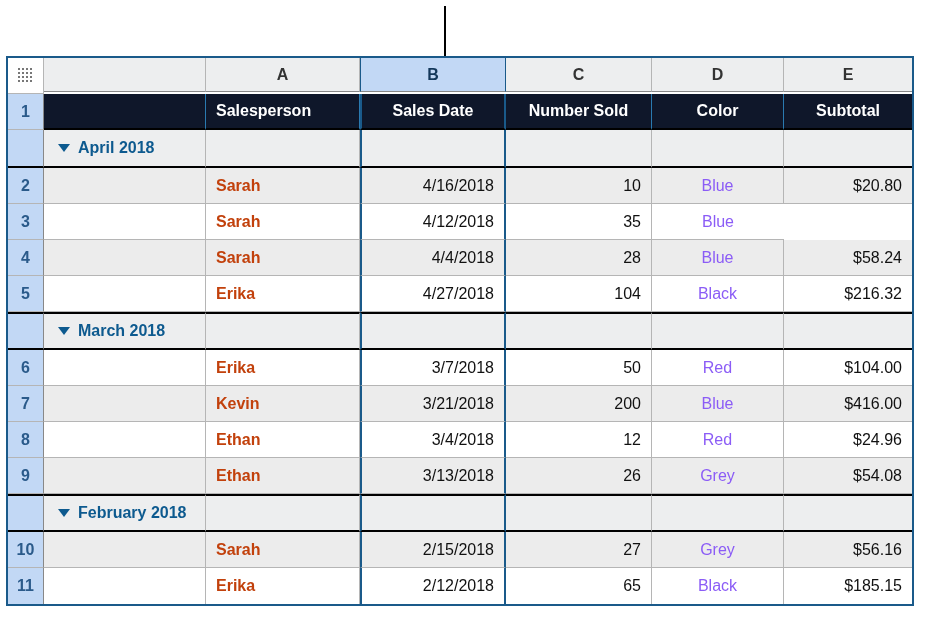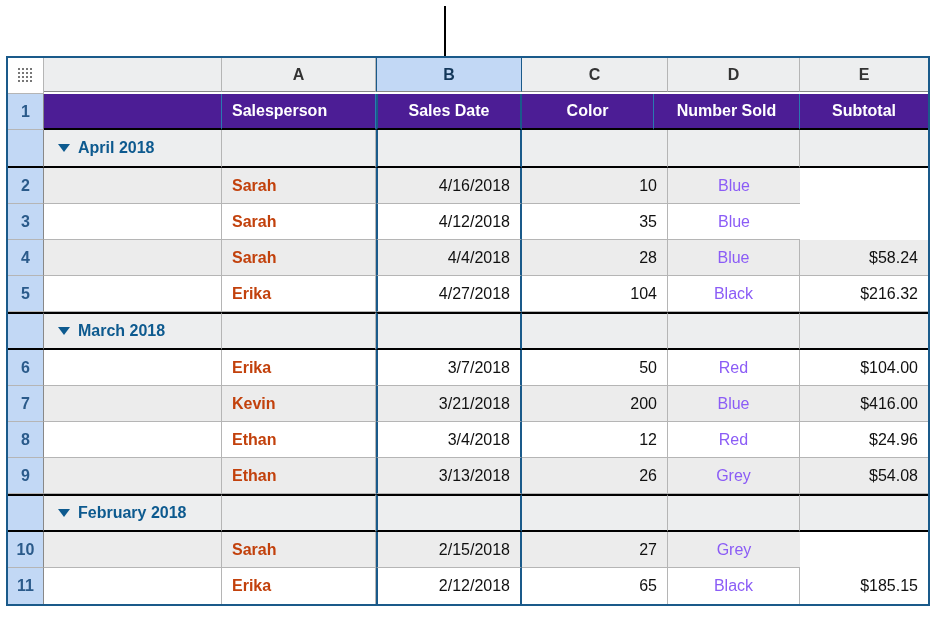--- a/index.html
+++ b/index.html
@@ -12,21 +12,21 @@
     border: 2px solid #1a5a8a;
     display: inline-block;
     background: #fff;
   }
   .row {
     display: flex;
     align-items: stretch;
   }
   
   .col-gutter { width: 36px; }
-  .col-name   { width: 178px; }
+  .col-name   { width: 162px; }
   .col-a      { width: 154px; }
   .col-b      { width: 146px; }
   .col-c      { width: 146px; }
   .col-d      { width: 132px; }
   .col-e      { width: 128px; }
 
   .cell {
     height: 36px;
     display: flex;
     align-items: center;
@@ -74,21 +74,21 @@
   .rownum {
     background: #c2d8f5;
     color: #2a5a8a;
     font-weight: 600;
     justify-content: center;
     border-right: 1px solid #888;
   }
 
   
   .bandhdr {
-    background: #4c1d95;
+    background: #0f172a;
     color: #fff;
     font-weight: 700;
     border-bottom: 2px solid #000;
     border-right: 1px solid #2a7ab0;
   }
   .bandhdr.col-a { justify-content: flex-start; }
   .bandhdr.col-b,
   .bandhdr.col-c,
   .bandhdr.col-d,
   .bandhdr.col-e { justify-content: center; }
@@ -205,22 +205,22 @@
     <div class="cell colhdr col-d">D</div>
     <div class="cell colhdr col-e">E</div>
   </div>
 
   
   <div class="row">
     <div class="cell rownum col-gutter">1</div>
     <div class="cell bandhdr col-name"></div>
     <div class="cell bandhdr col-a">Salesperson</div>
     <div class="cell bandhdr col-b bsel">Sales Date</div>
+    <div class="cell bandhdr col-c">Number Sold</div>
     <div class="cell bandhdr col-d">Color</div>
-    <div class="cell bandhdr col-c">Number Sold</div>
     <div class="cell bandhdr col-e">Subtotal</div>
   </div>
 
   <div id="tbody">
       <div class="row grouprow firstgroup">
         <div class="cell rownum col-gutter"></div>
         <div class="cell col-name">
           <div class="grouplabel">
             <span class="disclosure"></span>
             <span>April 2018</span>
@@ -232,20 +232,21 @@
         <div class="cell col-d"></div>
         <div class="cell col-e"></div>
       </div>
       <div class="row datarow alt">
         <div class="cell rownum col-gutter">2</div>
         <div class="cell data col-name"></div>
         <div class="cell data col-a">Sarah</div>
         <div class="cell data col-b bsel">4/16/2018</div>
         <div class="cell data col-c">10</div>
         <div class="cell data col-d">Blue</div>
+        <div class="cell data col-e">$20.80</div>
       </div>
       <div class="row datarow">
         <div class="cell rownum col-gutter">3</div>
         <div class="cell data col-name"></div>
         <div class="cell data col-a">Sarah</div>
         <div class="cell data col-b bsel">4/12/2018</div>
         <div class="cell data col-c">35</div>
         <div class="cell data col-d">Blue</div>
       </div>
       <div class="row datarow alt">
@@ -330,20 +331,21 @@
         <div class="cell col-d"></div>
         <div class="cell col-e"></div>
       </div>
       <div class="row datarow alt">
         <div class="cell rownum col-gutter">10</div>
         <div class="cell data col-name"></div>
         <div class="cell data col-a">Sarah</div>
         <div class="cell data col-b bsel">2/15/2018</div>
         <div class="cell data col-c">27</div>
         <div class="cell data col-d">Grey</div>
+        <div class="cell data col-e">$56.16</div>
       </div>
       <div class="row datarow lastrow">
         <div class="cell rownum col-gutter">11</div>
         <div class="cell data col-name"></div>
         <div class="cell data col-a">Erika</div>
         <div class="cell data col-b bsel">2/12/2018</div>
         <div class="cell data col-c">65</div>
         <div class="cell data col-d">Black</div>
         <div class="cell data col-e">$185.15</div>
       </div>

